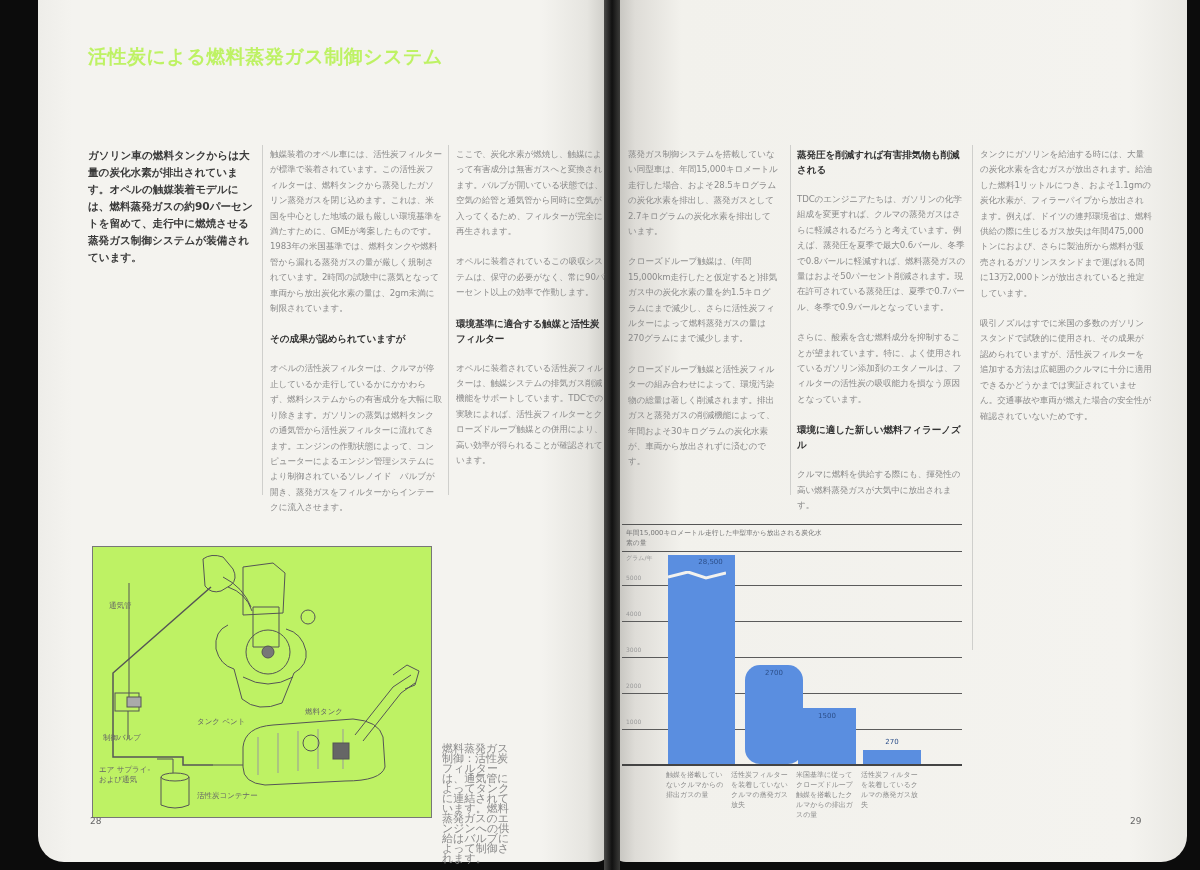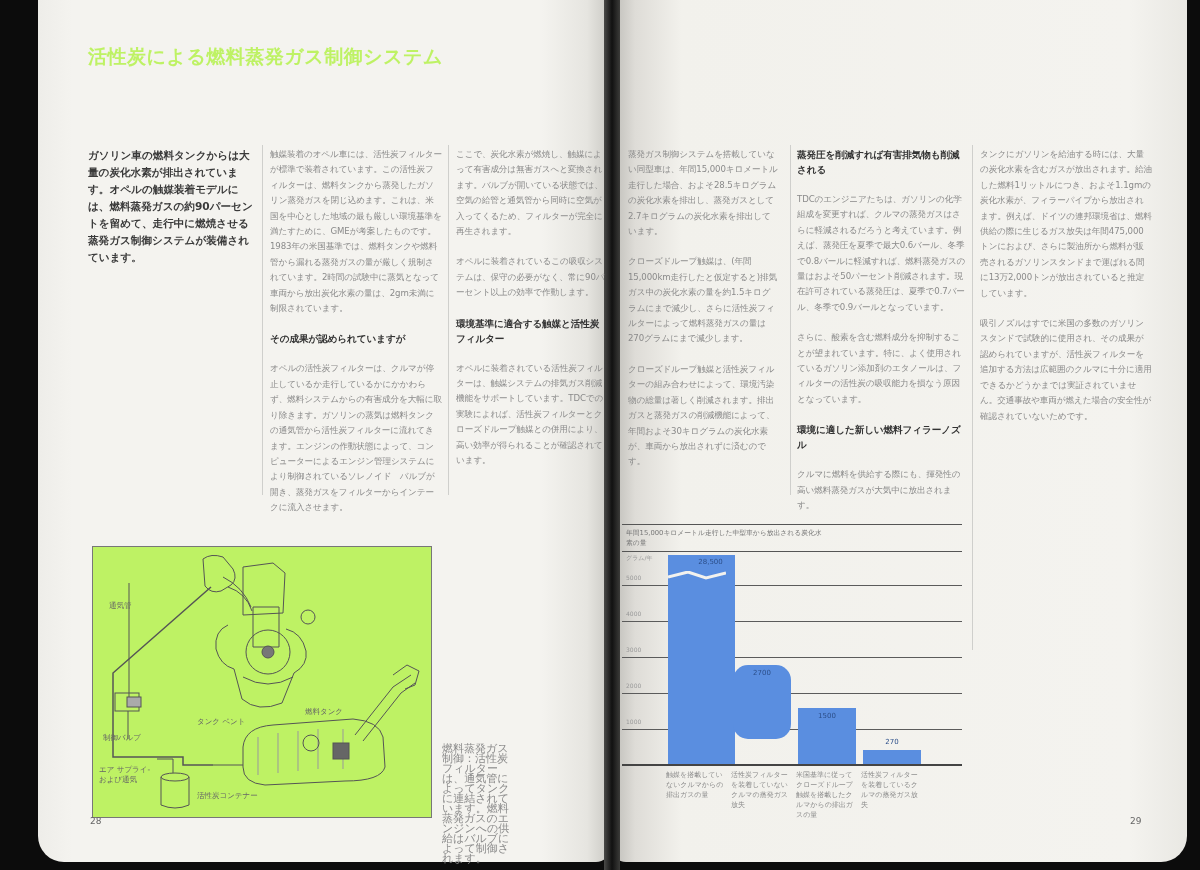--- a/index.html
+++ b/index.html
@@ -146,21 +146,21 @@
   <div class="grid" style="top:205px;"></div>
   <span class="ytick" style="top:194px;">1000</span>
   <div class="grid" style="top:240px;height:1.5px;background:#444;"></div>
 
   <div class="bar" style="left:46px;top:31px;width:58px;height:209px;padding-left:9px;">
     <span class="bar-val" style="top:3px;">28,500</span>
     <svg width="58" height="12" style="position:absolute;left:0;top:16px;">
       <path d="M0 6 L20 1 L38 7 L58 2" stroke="#f3f2ee" stroke-width="3" fill="none"></path>
     </svg>
   </div>
-  <div class="bar" style="left:111px;top:141px;width:58px;height:74px;border-radius:15px;">
+  <div class="bar" style="left:123px;top:141px;width:58px;height:99px;border-radius:15px;">
     <span class="bar-val" style="top:4px;">2700</span>
   </div>
   <div class="bar" style="left:176px;top:184px;width:58px;height:56px;">
     <span class="bar-val" style="top:4px;">1500</span>
   </div>
   <div class="bar" style="left:241px;top:226px;width:58px;height:14px;">
     <span class="bar-val" style="top:-12px;">270</span>
   </div>
 
   <div class="xlabel" style="left:44px;top:246px;">触媒を搭載していないクルマからの排出ガスの量</div>

